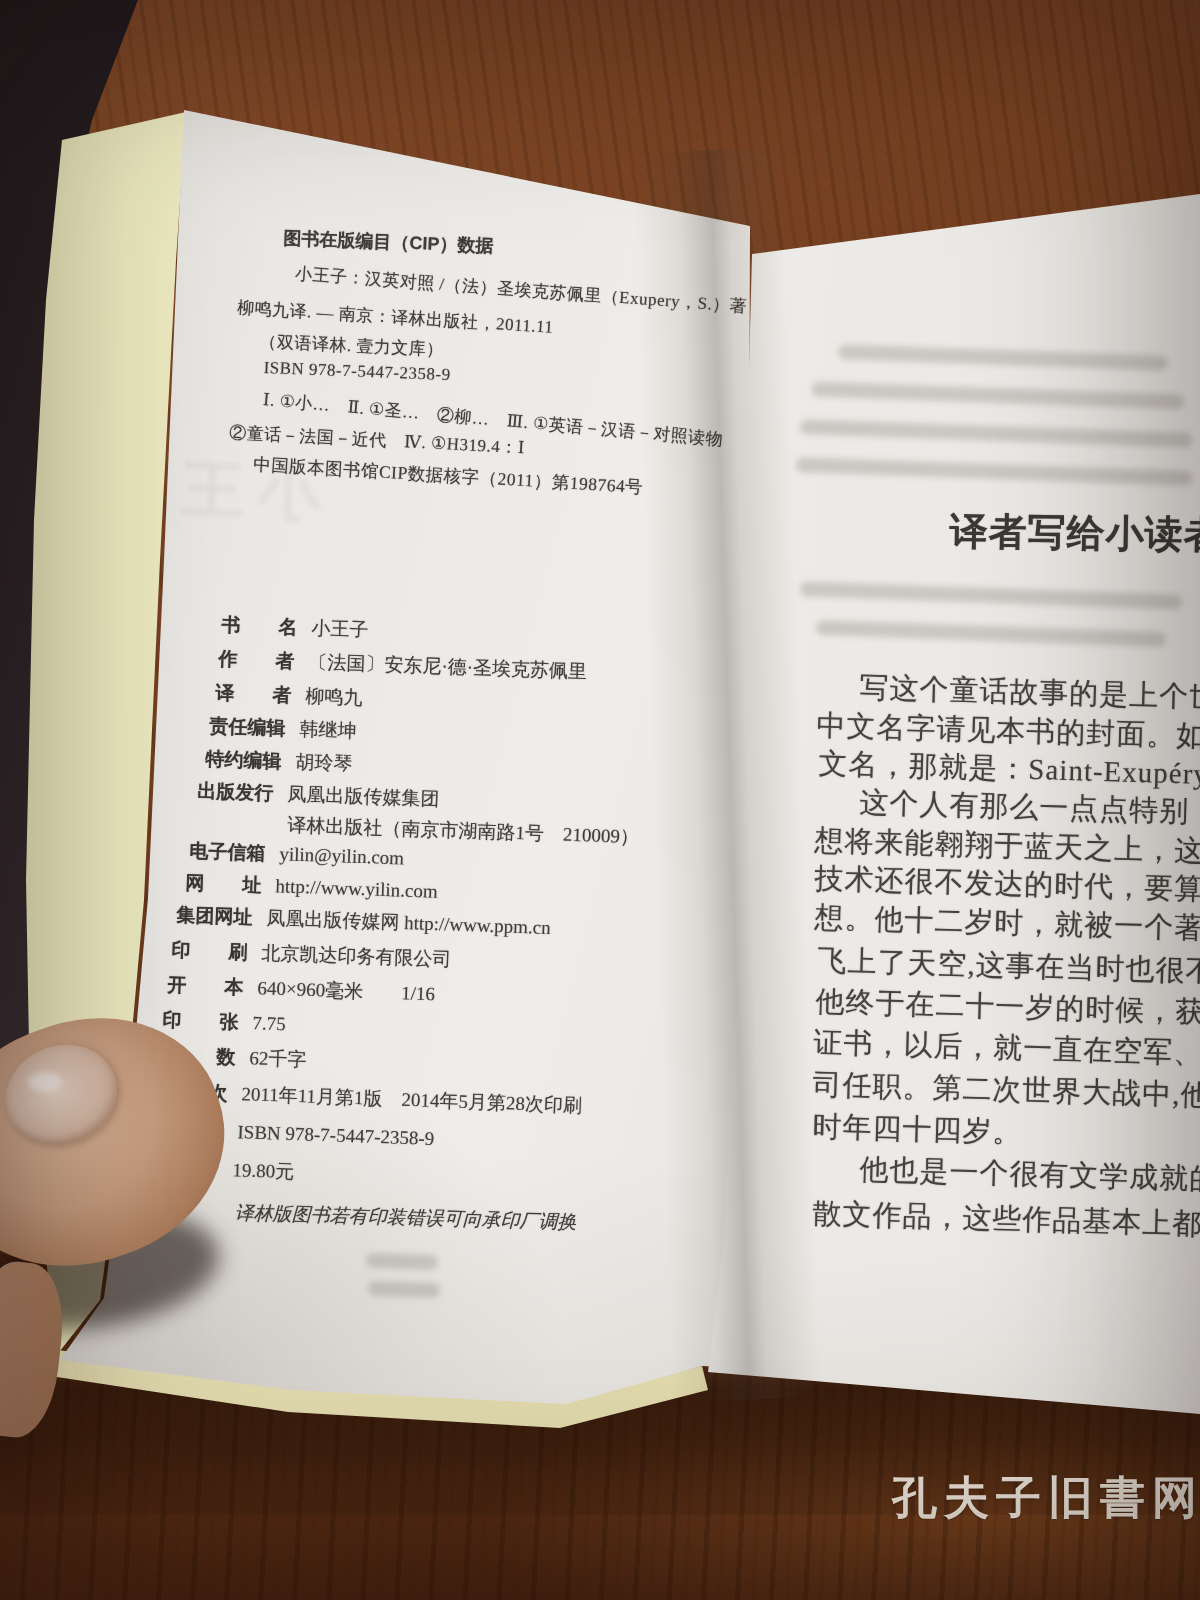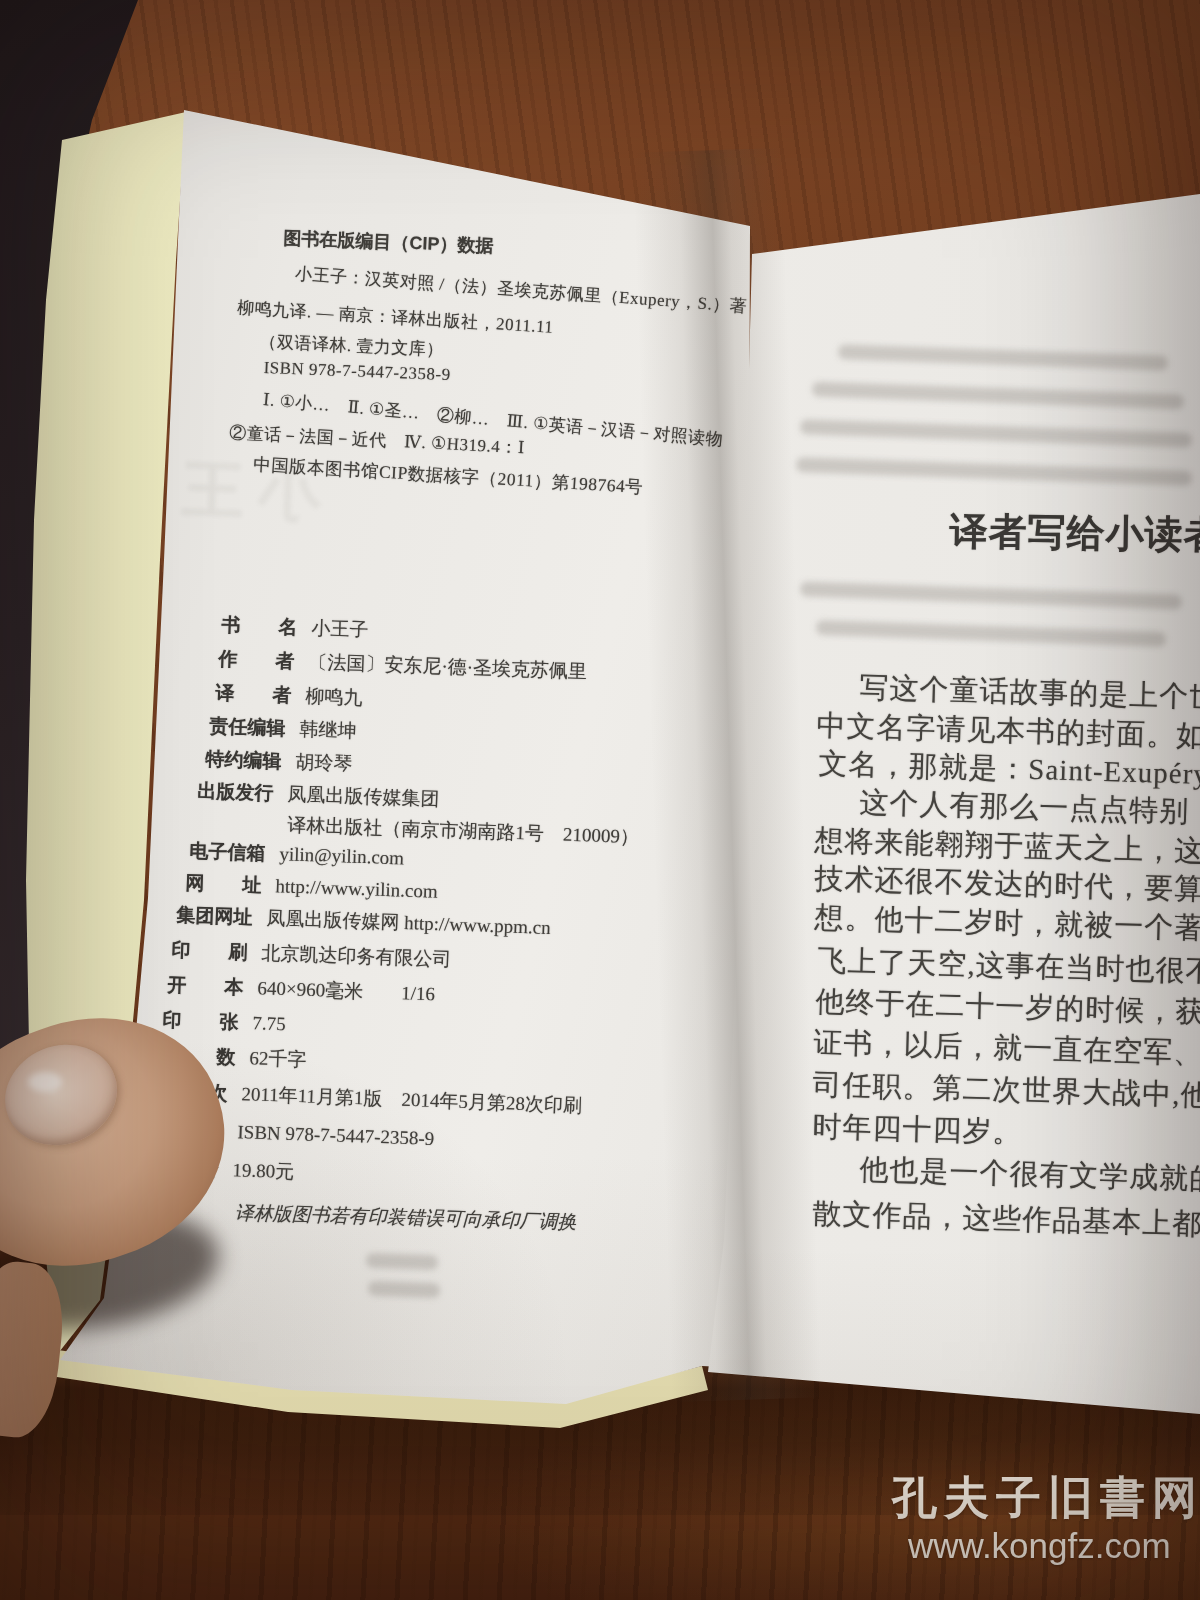--- a/index.html
+++ b/index.html
@@ -165,16 +165,15 @@
 
   <div class="abs gutter"></div>
 
   <div class="abs thumb-shadow"></div>
   <div class="abs thumb"></div>
   <div class="abs nail"></div>
   <div class="abs nail-hi"></div>
   <div class="abs finger2"></div>
 
   <div class="t wm-cn">孔夫子旧書网</div>
-  <div class="t wm-url">www.kongfz.com</div>
 
   <div class="abs vignette"></div>
 </div>
 
 </body></html>

